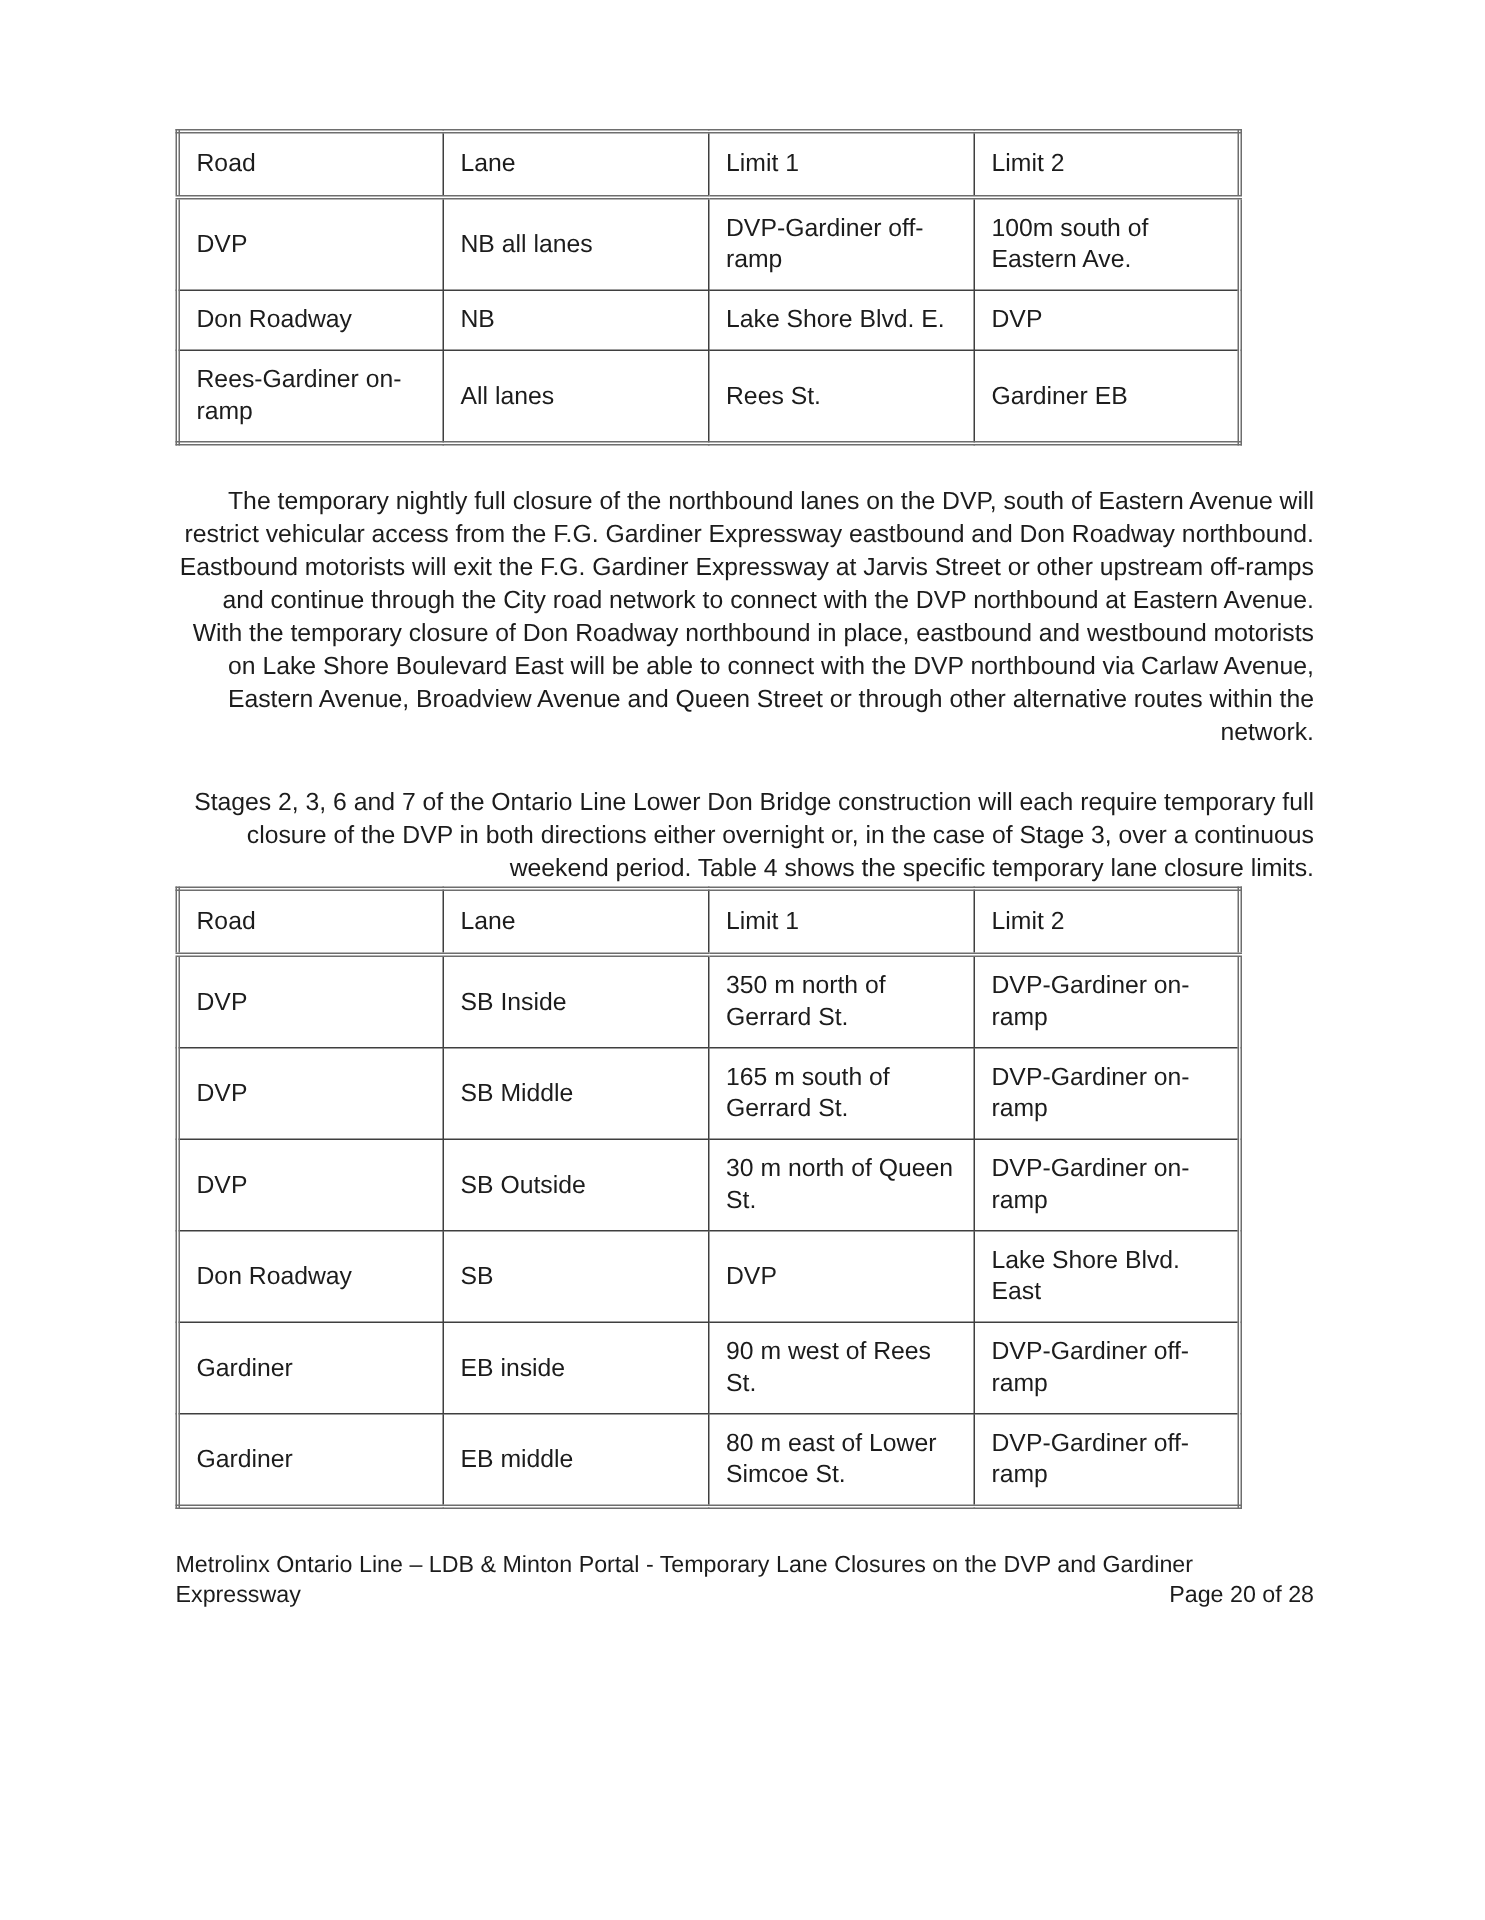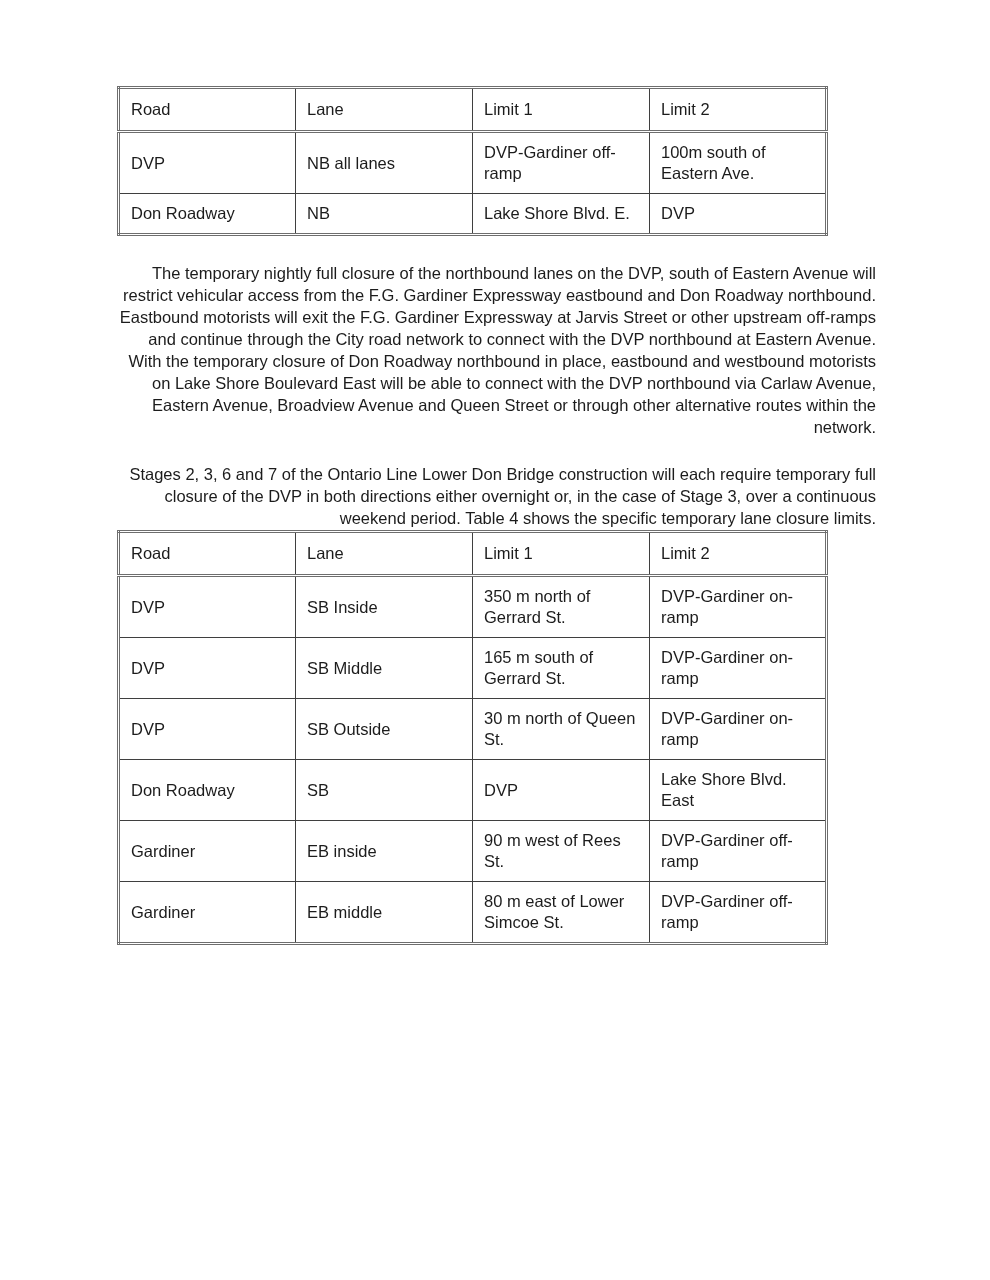--- a/index.html
+++ b/index.html
@@ -95,20 +95,27 @@
 ramp</td>
         <td>100m south of
 Eastern Ave.</td>
       </tr>
       <tr>
         <td>Don Roadway</td>
         <td>NB</td>
         <td>Lake Shore Blvd. E.</td>
         <td>DVP</td>
       </tr>
+      <tr>
+        <td>Rees-Gardiner on-
+ramp</td>
+        <td>All lanes</td>
+        <td>Rees St.</td>
+        <td>Gardiner EB</td>
+      </tr>
     </tbody>
   </table>
 
   <p class="body-text" id="paragraph1">The temporary nightly full closure of the northbound lanes on the DVP, south of Eastern Avenue will restrict vehicular access from the F.G. Gardiner Expressway eastbound and Don Roadway northbound. Eastbound motorists will exit the F.G. Gardiner Expressway at Jarvis Street or other upstream off-ramps and continue through the City road network to connect with the DVP northbound at Eastern Avenue. With the temporary closure of Don Roadway northbound in place, eastbound and westbound motorists on Lake Shore Boulevard East will be able to connect with the DVP northbound via Carlaw Avenue, Eastern Avenue, Broadview Avenue and Queen Street or through other alternative routes within the network.</p>
 
   <p class="body-text" id="paragraph2">Stages 2, 3, 6 and 7 of the Ontario Line Lower Don Bridge construction will each require temporary full closure of the DVP in both directions either overnight or, in the case of Stage 3, over a continuous weekend period. Table 4 shows the specific temporary lane closure limits.</p>
 
 
   <table class="closure-table" id="table2">
     <thead>
@@ -163,14 +170,18 @@
         <td>Gardiner</td>
         <td>EB middle</td>
         <td>80 m east of Lower
 Simcoe St.</td>
         <td>DVP-Gardiner off-
 ramp</td>
       </tr>
     </tbody>
   </table>
 
+  <div class="footer">
+    <div class="footer-left">Metrolinx Ontario Line – LDB &amp; Minton Portal - Temporary Lane Closures on the DVP and Gardiner Expressway</div>
+    <span class="footer-right">Page 20 of 28</span>
+  </div>
 
 </div>
 
 </body></html>

